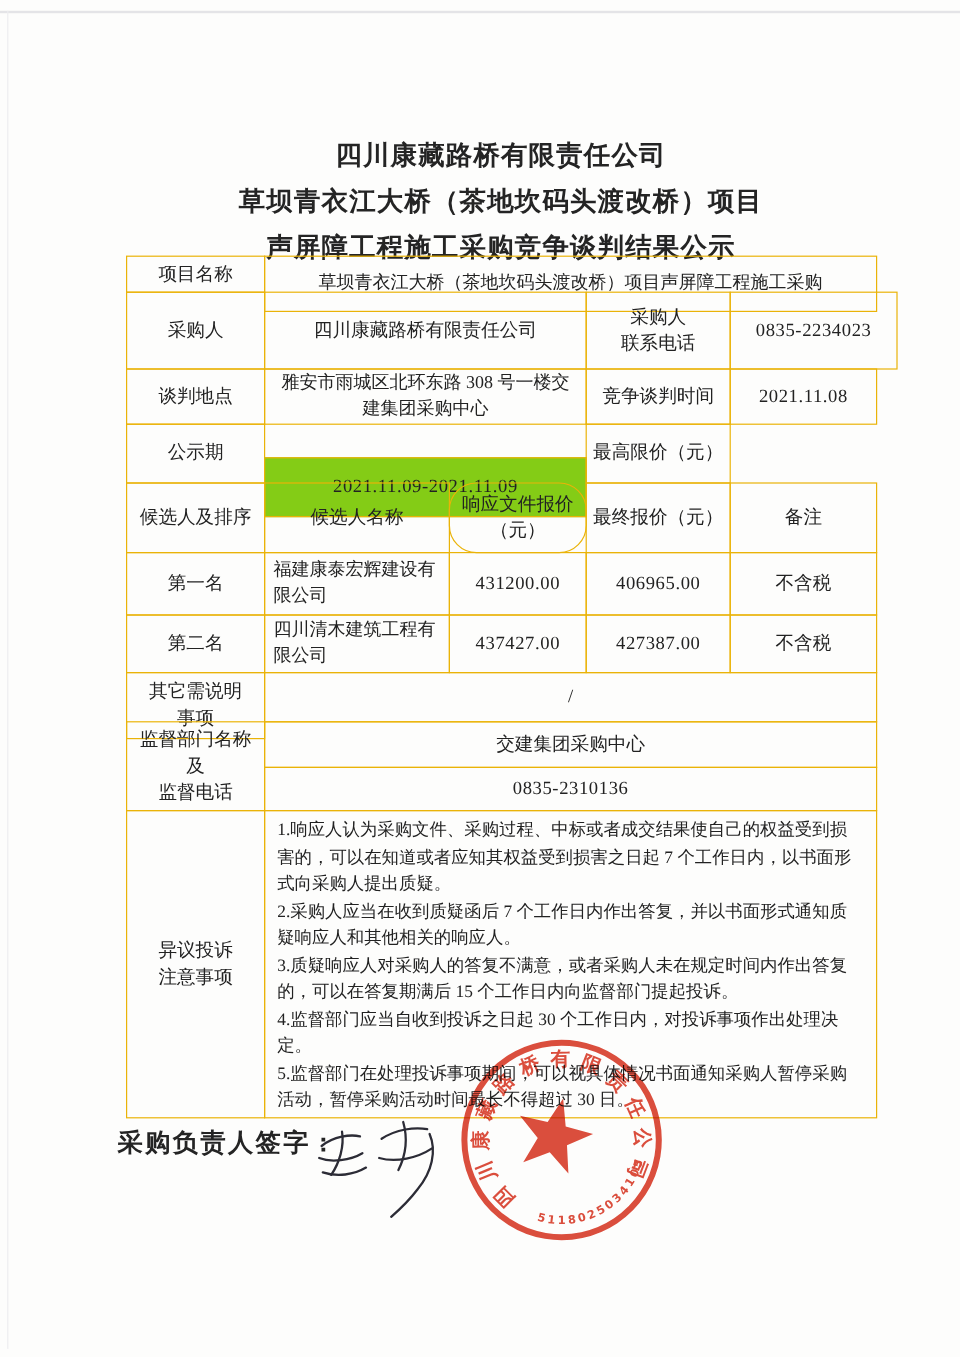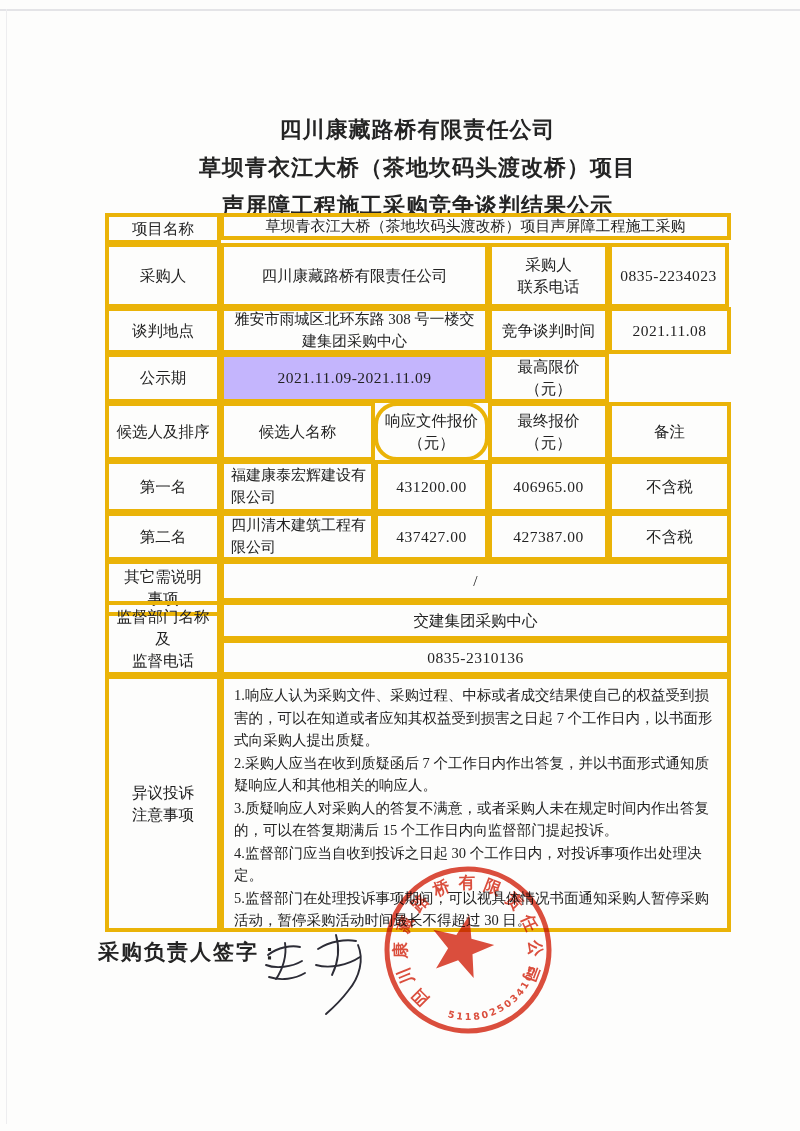--- a/index.html
+++ b/index.html
@@ -8,33 +8,33 @@
     background:#fdfdfc;overflow:hidden;
     font-family:"Liberation Serif","DejaVu Serif",serif;color:#242424;
   }
   .scan-edge-top{position:absolute;left:0;top:9px;width:100%;height:2px;background:#e4e4e7;}
   .scan-edge-left{position:absolute;left:6px;top:9px;width:1px;height:1115px;background:#ededef;}
 
   .titles{position:absolute;left:105px;top:111px;width:625px;text-align:center;}
   .title-line{font-size:22px;font-weight:bold;line-height:38px;letter-spacing:1px;white-space:nowrap;}
 
   .cell{
-    position:absolute;box-sizing:border-box;border:4px solid #eab308;
+    position:absolute;box-sizing:border-box;border:1px solid #eab308;
     display:flex;align-items:center;justify-content:center;
     text-align:center;font-size:15.5px;line-height:1.42;color:#222;
     padding:2px 4px;
   }
   .pre{white-space:pre-line;}
   .left{justify-content:flex-start;text-align:left;padding-left:7px;}
   .notice-cell{
     align-items:flex-start;justify-content:flex-end;text-align:left;
     font-size:14.5px;line-height:22.5px;padding:5px 10px 4px 10px;
   }
   .notice-cell p{margin:0;}
-  .yellow{background:#c4b5fd;}
+  .yellow{background:#84cc16;margin-top:28px;}
   .num{letter-spacing:.5px;}
 
   .sign-row{position:absolute;left:98px;top:938px;font-size:21px;font-weight:bold;letter-spacing:2px;}
 
   #sig-svg{position:absolute;left:255px;top:922px;z-index:4;}
   #sig-svg path{fill:none;stroke:#2c2c36;stroke-width:1.9;stroke-linecap:round;stroke-linejoin:round;}
 
   #seal-svg{position:absolute;left:368px;top:850px;z-index:5;mix-blend-mode:multiply;opacity:.9;}
   .seal-red{fill:#d93a27;}
   .seal-ring{fill:none;stroke:#d93a27;stroke-width:5;}
@@ -48,27 +48,27 @@
   <div class="scan-edge-top"></div>
   <div class="scan-edge-left"></div>
 
   <div class="titles">
     <div class="title-line">四川康藏路桥有限责任公司</div>
     <div class="title-line">草坝青衣江大桥（茶地坎码头渡改桥）项目</div>
     <div class="title-line">声屏障工程施工采购竞争谈判结果公示</div>
   </div>
 
   <div class="cell" style="left:105px;top:213px;width:116px;height:31px;">项目名称</div>
-  <div class="cell" style="left:220px;top:213px;width:511px;height:27px;font-size:15px;">草坝青衣江大桥（茶地坎码头渡改桥）项目声屏障工程施工采购</div>
+  <div class="cell" style="left:220px;top:213px;width:511px;height:47px;font-size:15px;">草坝青衣江大桥（茶地坎码头渡改桥）项目声屏障工程施工采购</div>
 
   <div class="cell" style="left:105px;top:243px;width:116px;height:65px;">采购人</div>
   <div class="cell" style="left:220px;top:243px;width:269px;height:65px;">四川康藏路桥有限责任公司</div>
   <div class="cell pre" style="left:488px;top:243px;width:121px;height:65px;">采购人
 联系电话</div>
-  <div class="cell num" style="left:608px;top:243px;width:121px;height:65px;">0835-2234023</div>
+  <div class="cell num" style="left:608px;top:243px;width:140px;height:65px;">0835-2234023</div>
 
   <div class="cell" style="left:105px;top:307px;width:116px;height:47px;">谈判地点</div>
   <div class="cell pre" style="left:220px;top:307px;width:269px;height:47px;font-size:15px;">雅安市雨城区北环东路 308 号一楼交
 建集团采购中心</div>
   <div class="cell" style="left:488px;top:307px;width:121px;height:47px;">竞争谈判时间</div>
   <div class="cell num" style="left:608px;top:307px;width:123px;height:47px;">2021.11.08</div>
 
   <div class="cell" style="left:105px;top:353px;width:116px;height:50px;">公示期</div>
   <div class="cell yellow num" style="left:220px;top:353px;width:269px;height:50px;">2021.11.09-2021.11.09</div>
   <div class="cell" style="left:488px;top:353px;width:121px;height:50px;">最高限价（元）</div>

